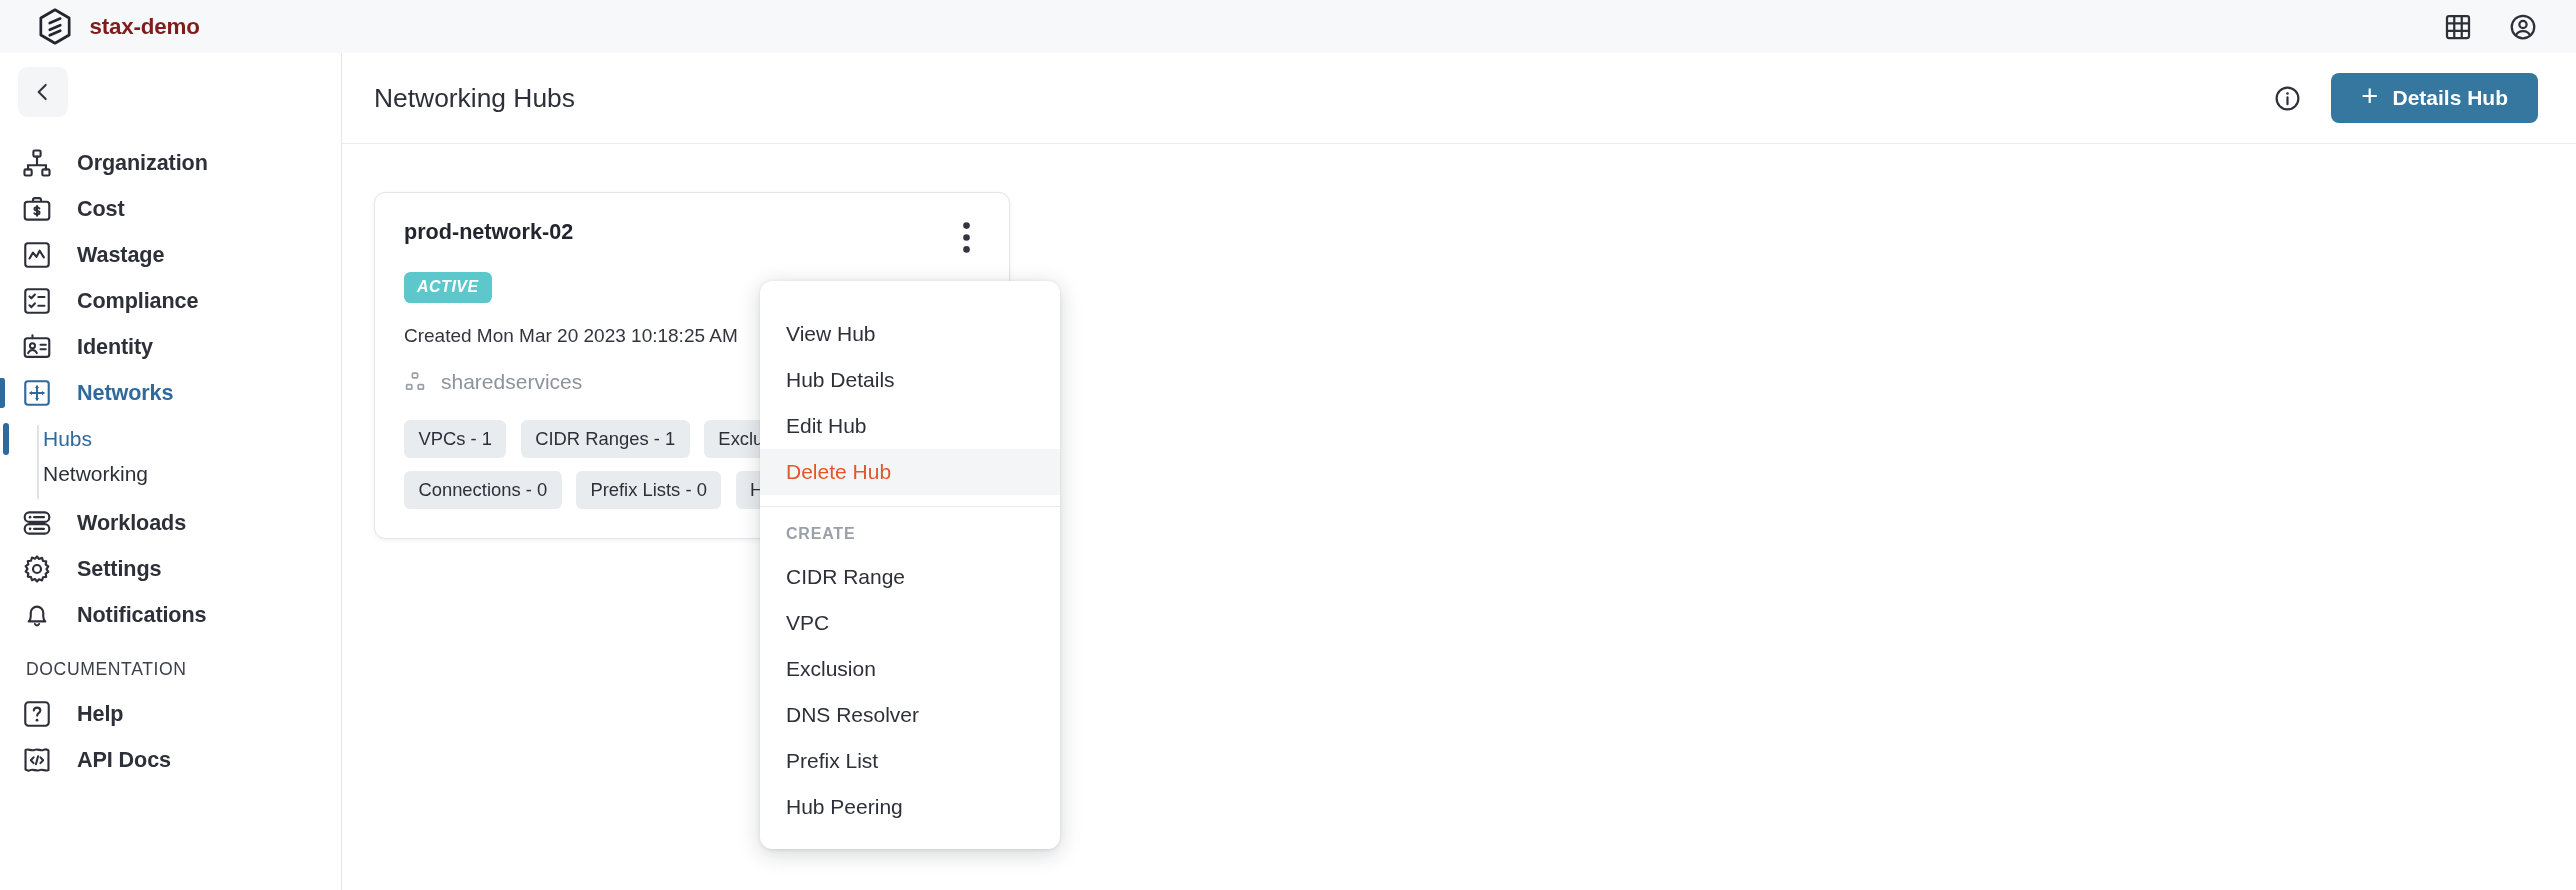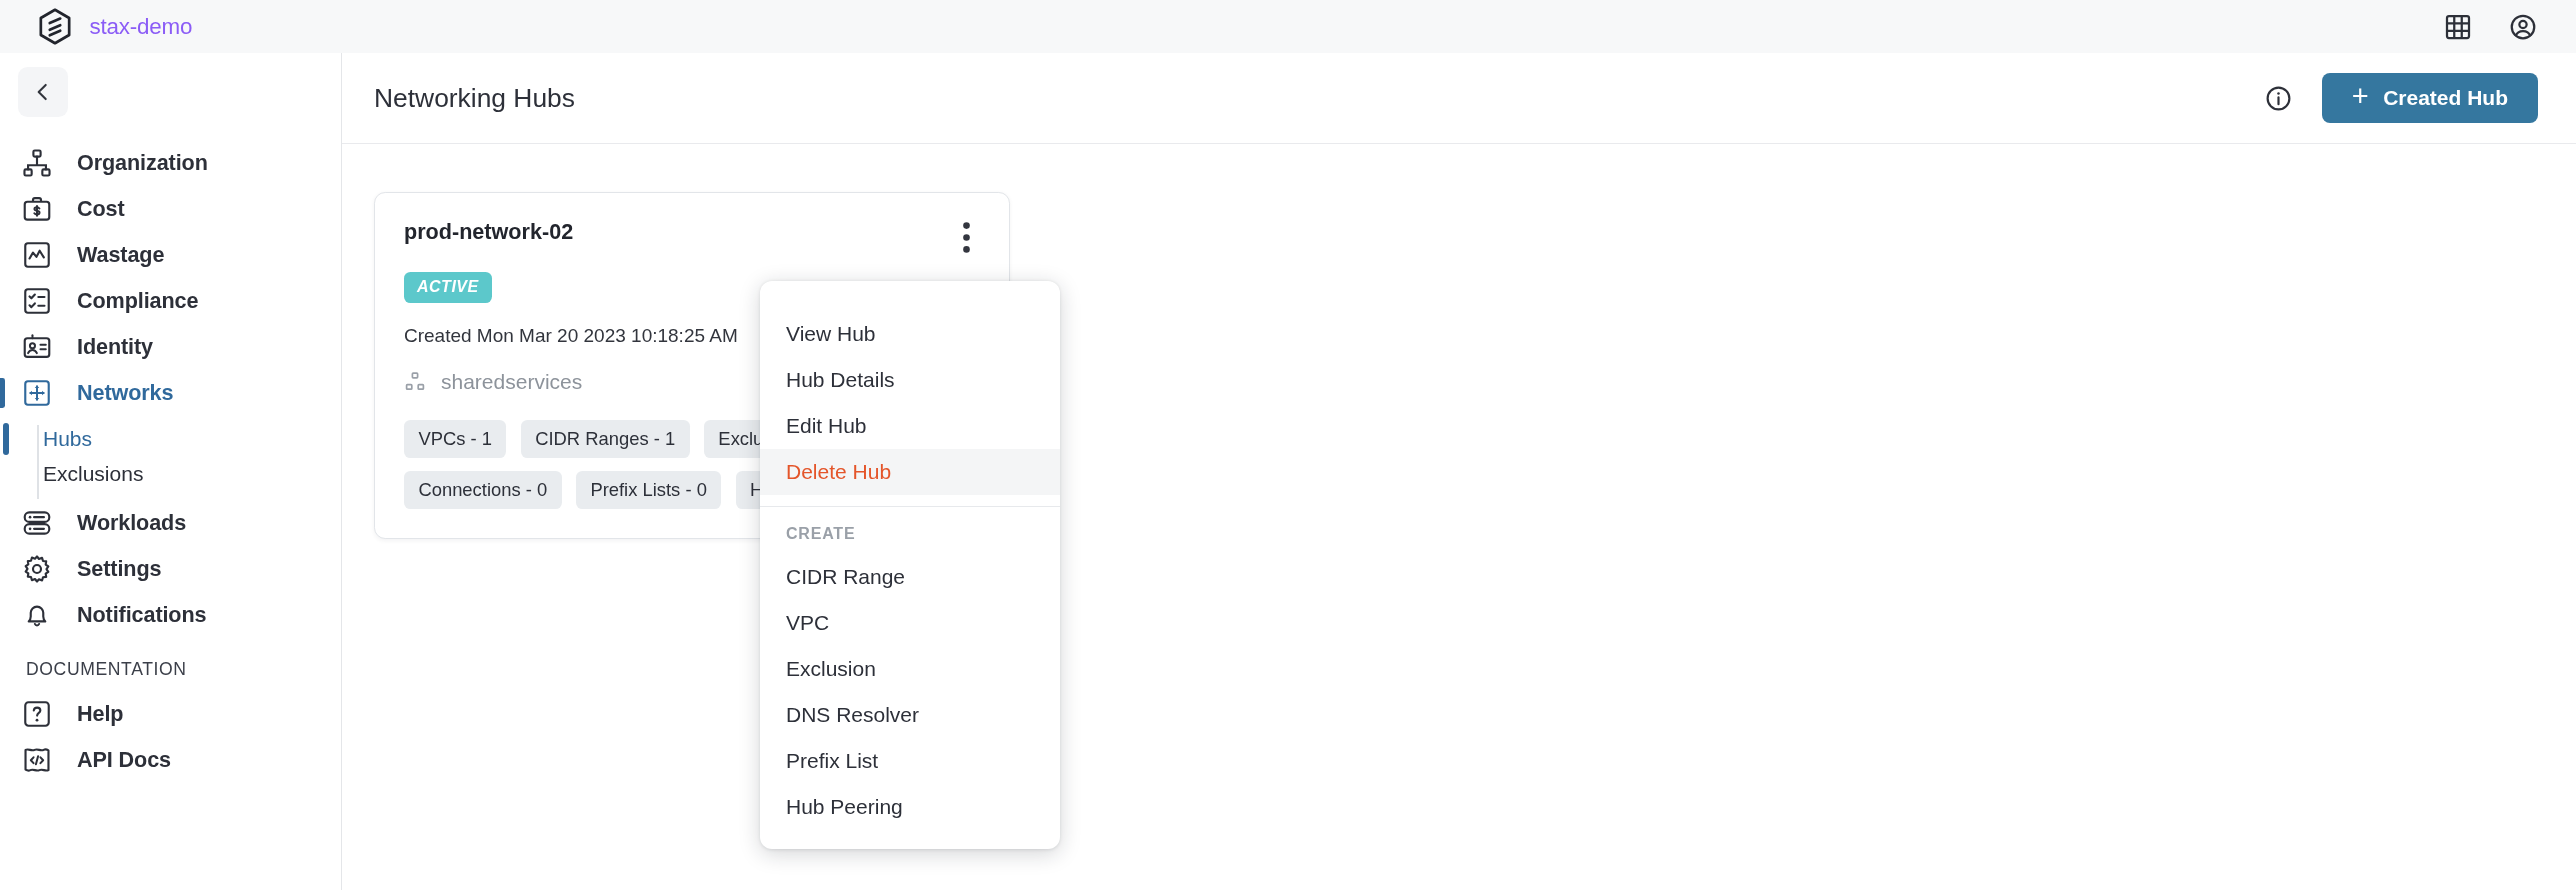--- a/index.html
+++ b/index.html
@@ -13,21 +13,21 @@
   .app { position: relative; width: 2576px; height: 891px; }
 
   
   .topbar {
     position: absolute; top: 0; left: 0; width: 2576px; height: 53px;
     background: #f7f8f9;
     display: flex; align-items: center;
   }
   .brand { display: flex; align-items: center; gap: 17.6px; padding-left: 38px; }
   .brand-logo { width: 34px; height: 37px; display: block; }
-  .brand-name { font-size: 22.4px; font-weight: 400; color: #8b5cf6; letter-spacing: -0.2px; }
+  .brand-name { font-size: 22.4px; font-weight: 700; color: #7f1d1d; letter-spacing: -0.2px; }
   .topbar-right {
     margin-left: auto; display: flex; align-items: center; gap: 35px; padding-right: 38px;
   }
   .topicon { width: 30px; height: 30px; display: block; cursor: pointer; }
 
   
   .sidebar {
     position: absolute; top: 53px; left: 0; width: 342px; height: 838px;
     background: #ffffff; border-right: 0.8px solid #e4e6e9;
     padding-top: 14.4px;
@@ -230,21 +230,21 @@
           <path d="m12 6.4 1.7 1.8h-3.4L12 6.4ZM12 17.6l-1.7-1.8h3.4L12 17.6ZM6.4 12l1.8-1.7v3.4L6.4 12ZM17.6 12l-1.8 1.7v-3.4L17.6 12Z" fill="currentColor"></path>
         </svg>
         <span class="nav-label">Networks</span>
       </div>
 
       <div class="subnav">
         <div class="sub-item active">
           <span class="sub-label">Hubs</span>
         </div>
         <div class="sub-item">
-          <span class="sub-label">Exclusions</span>
+          <span class="sub-label">Networking</span>
         </div>
       </div>
 
       <div class="nav-item">
         <svg class="nav-ico" viewBox="0 0 24 24" fill="none">
           <rect x="2.8" y="4" width="18.4" height="7.2" rx="3.4" stroke="currentColor" stroke-width="1.6"></rect>
           <rect x="2.8" y="12.8" width="18.4" height="7.2" rx="3.4" stroke="currentColor" stroke-width="1.6"></rect>
           <circle cx="6.8" cy="7.6" r="1" fill="currentColor"></circle>
           <circle cx="6.8" cy="16.4" r="1" fill="currentColor"></circle>
           <path d="M9.8 7.6h7.4M9.8 16.4h7.4" stroke="currentColor" stroke-width="1.6" stroke-linecap="round"></path>
@@ -295,21 +295,21 @@
     <div class="page-head">
       <div class="page-title">Networking Hubs</div>
       <div class="head-actions">
         <svg class="info-icon" viewBox="0 0 24 24" fill="none">
           <circle cx="12" cy="12" r="9" stroke="#2d3039" stroke-width="1.8"></circle>
           <circle cx="12" cy="7.9" r="1.05" fill="#2d3039"></circle>
           <path d="M12 11.1v5.6" stroke="#2d3039" stroke-width="1.8" stroke-linecap="round"></path>
         </svg>
         <button class="btn-primary">
           <span class="btn-plus">+</span>
-          <span>Created Hub</span>
+          <span>Details Hub</span>
         </button>
       </div>
     </div>
 
     <div class="content">
       <div class="hub-card">
         <div class="hub-card-head">
           <div class="hub-title">prod-network-02</div>
           <svg class="kebab" viewBox="0 0 12 28" fill="none">
             <circle cx="6" cy="5" r="2.5" fill="#33363f"></circle>

